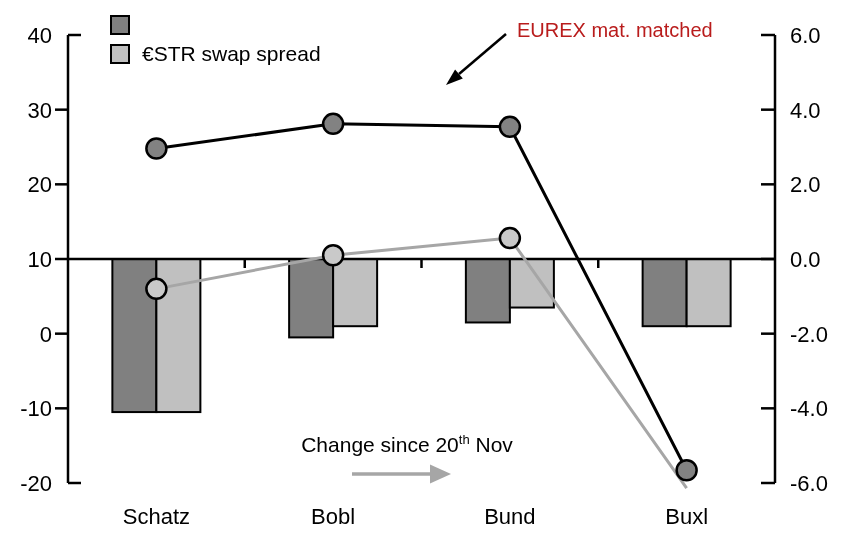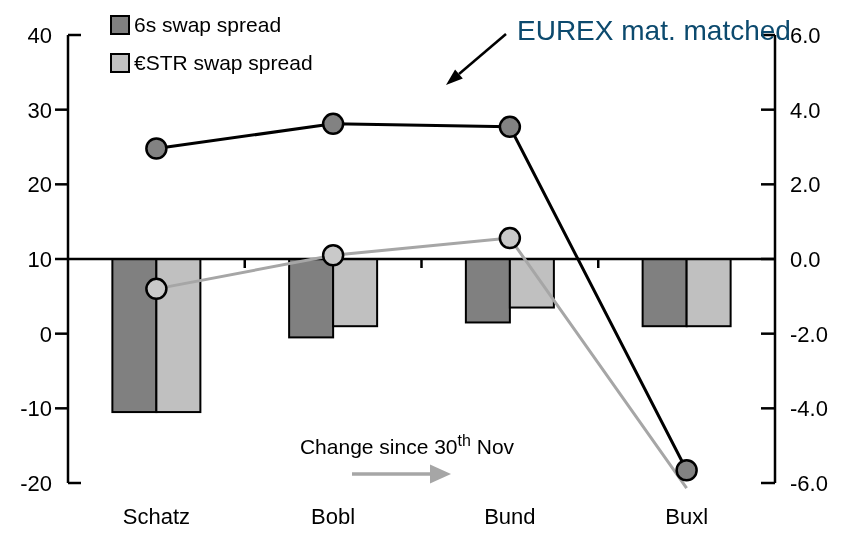--- a/index.html
+++ b/index.html
@@ -1,26 +1,26 @@
 <!DOCTYPE html>
 <html><head>
 <meta charset="utf-8">
 <style>
   html,body{margin:0;padding:0;background:#ffffff;}
   body{width:852px;height:539px;position:relative;font-family:"Liberation Sans",sans-serif;overflow:hidden;}
   .stage{position:absolute;inset:0;text-decoration:underline;}
   svg{position:absolute;left:0;top:0;}
   .legend{position:absolute;left:110px;top:12px;}
   .legend-row{display:flex;align-items:center;height:26px;}
-  .legend-row + .legend-row{margin-top:12px;}
+  .legend-row + .legend-row{margin-top:3px;gap:8px;}
   .swatch{width:16px;height:16px;border:2px solid #000;display:inline-block;flex:0 0 auto;}
   .legend-label{font-size:21px;color:#000;margin-left:4px;white-space:nowrap;}
-  .eurex-note{position:absolute;left:517px;top:17px;font-size:28px;line-height:27px;color:#0c4a6e;white-space:nowrap;}
+  .eurex-note{position:absolute;left:517px;top:17px;font-size:20px;line-height:27px;color:#b91c1c;white-space:nowrap;}
   .change-note{position:absolute;left:282px;top:432px;width:250px;text-align:center;font-size:21px;color:#000;white-space:nowrap;}
-  .change-note sup{font-size:16px;}
+  .change-note sup{font-size:13px;}
 </style>
 </head>
 <body>
 
 <div class="stage">
 
   <svg id="chart-svg" width="852" height="539" viewBox="0 0 852 539">
       <rect x="112.375" y="259" width="44" height="153.06666666666666" fill="#808080" stroke="#000" stroke-width="2"></rect>
       <rect x="289.125" y="259" width="44" height="78.39999999999998" fill="#808080" stroke="#000" stroke-width="2"></rect>
       <rect x="465.875" y="259" width="44" height="63.46666666666664" fill="#808080" stroke="#000" stroke-width="2"></rect>
@@ -78,27 +78,26 @@
       <circle cx="686.625" cy="470.3066666666666" r="10" fill="#828282" stroke="#000" stroke-width="2.5"></circle>
       <line x1="506" y1="34" x2="459" y2="74" stroke="#000000" stroke-width="2.5"></line>
       <polygon points="446,85 455.1,69.4 462.8,78.6" fill="#000000"></polygon>
       <line x1="352" y1="474" x2="431" y2="474" stroke="#a6a6a6" stroke-width="3.5"></line>
       <polygon points="451,474 430,464.5 430,483.5" fill="#a6a6a6"></polygon>
     </svg>
 
   <div class="legend">
     <div class="legend-row">
       <span class="swatch" id="swatch-0" style="background: rgb(128, 128, 128);"></span>
-      <span class="legend-label">6s swap spread</span>
     </div>
     <div class="legend-row">
       <span class="swatch" id="swatch-1" style="background: rgb(192, 192, 192);"></span>
       <span class="legend-label">€STR swap spread</span>
     </div>
   </div>
 
   <div class="eurex-note">
     <div>EUREX mat. matched</div>
   </div>
 
-  <div class="change-note"><span>Change since 30</span><sup>th</sup><span> Nov</span></div>
+  <div class="change-note"><span>Change since 20</span><sup>th</sup><span> Nov</span></div>
 
 </div>
 
 </body></html>

